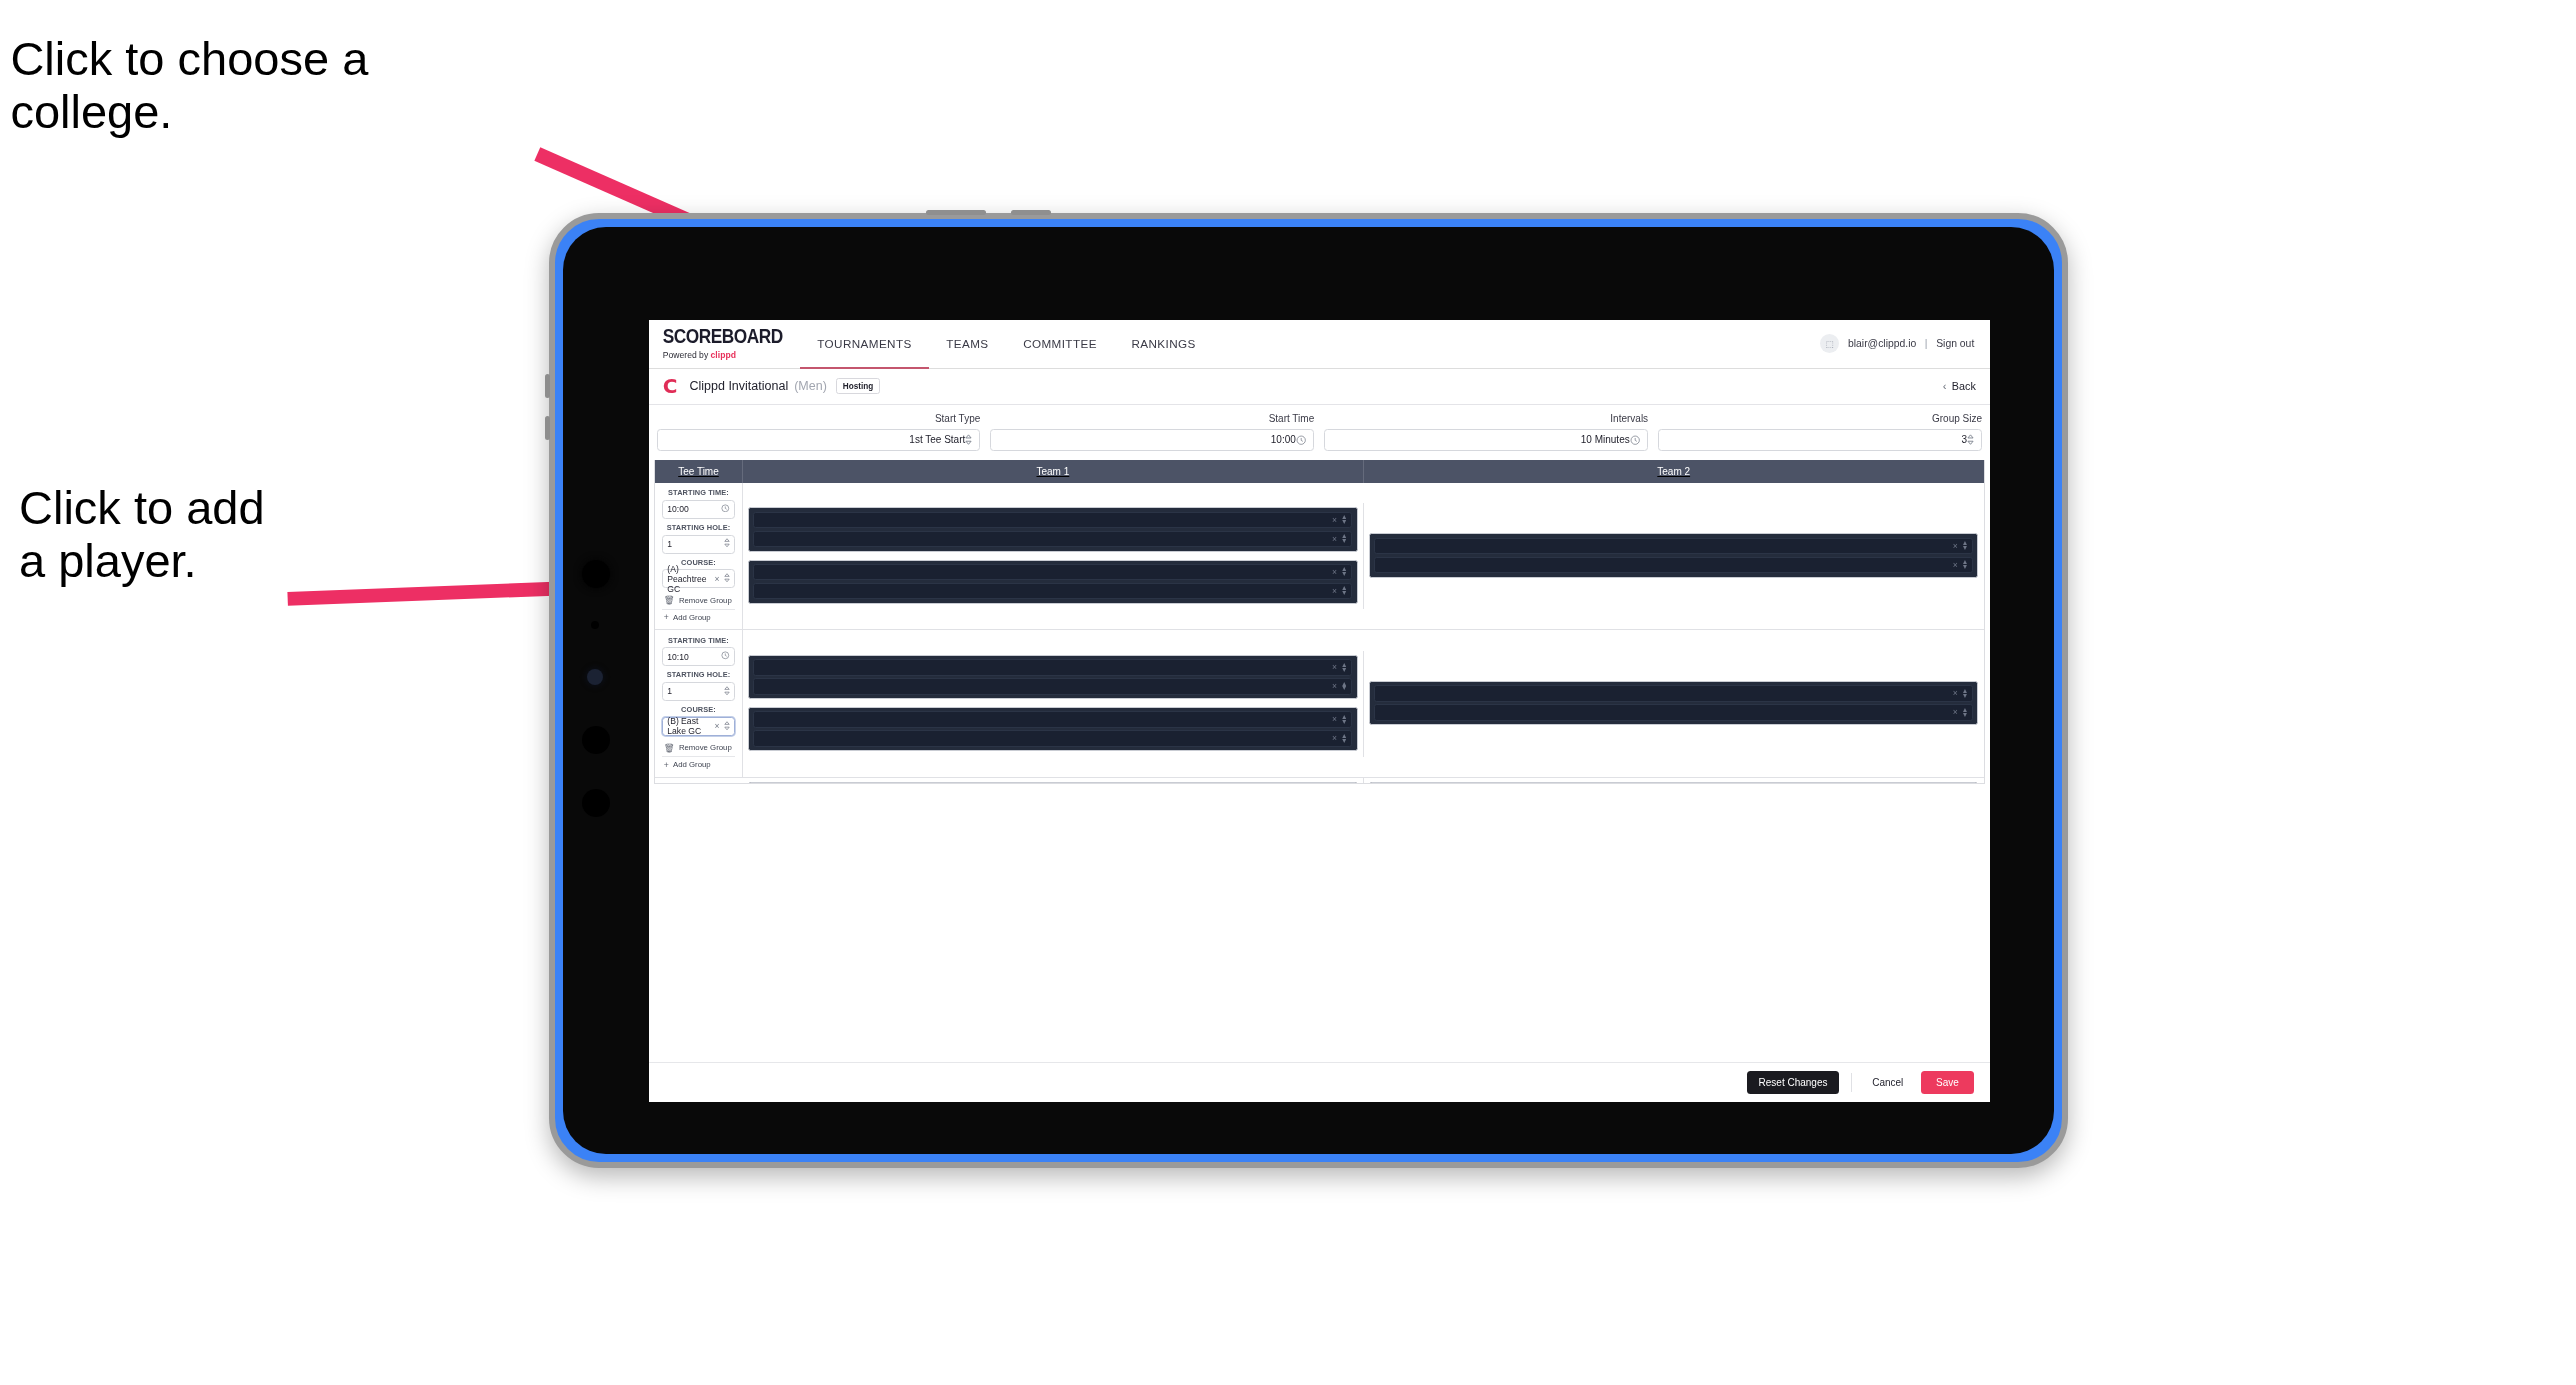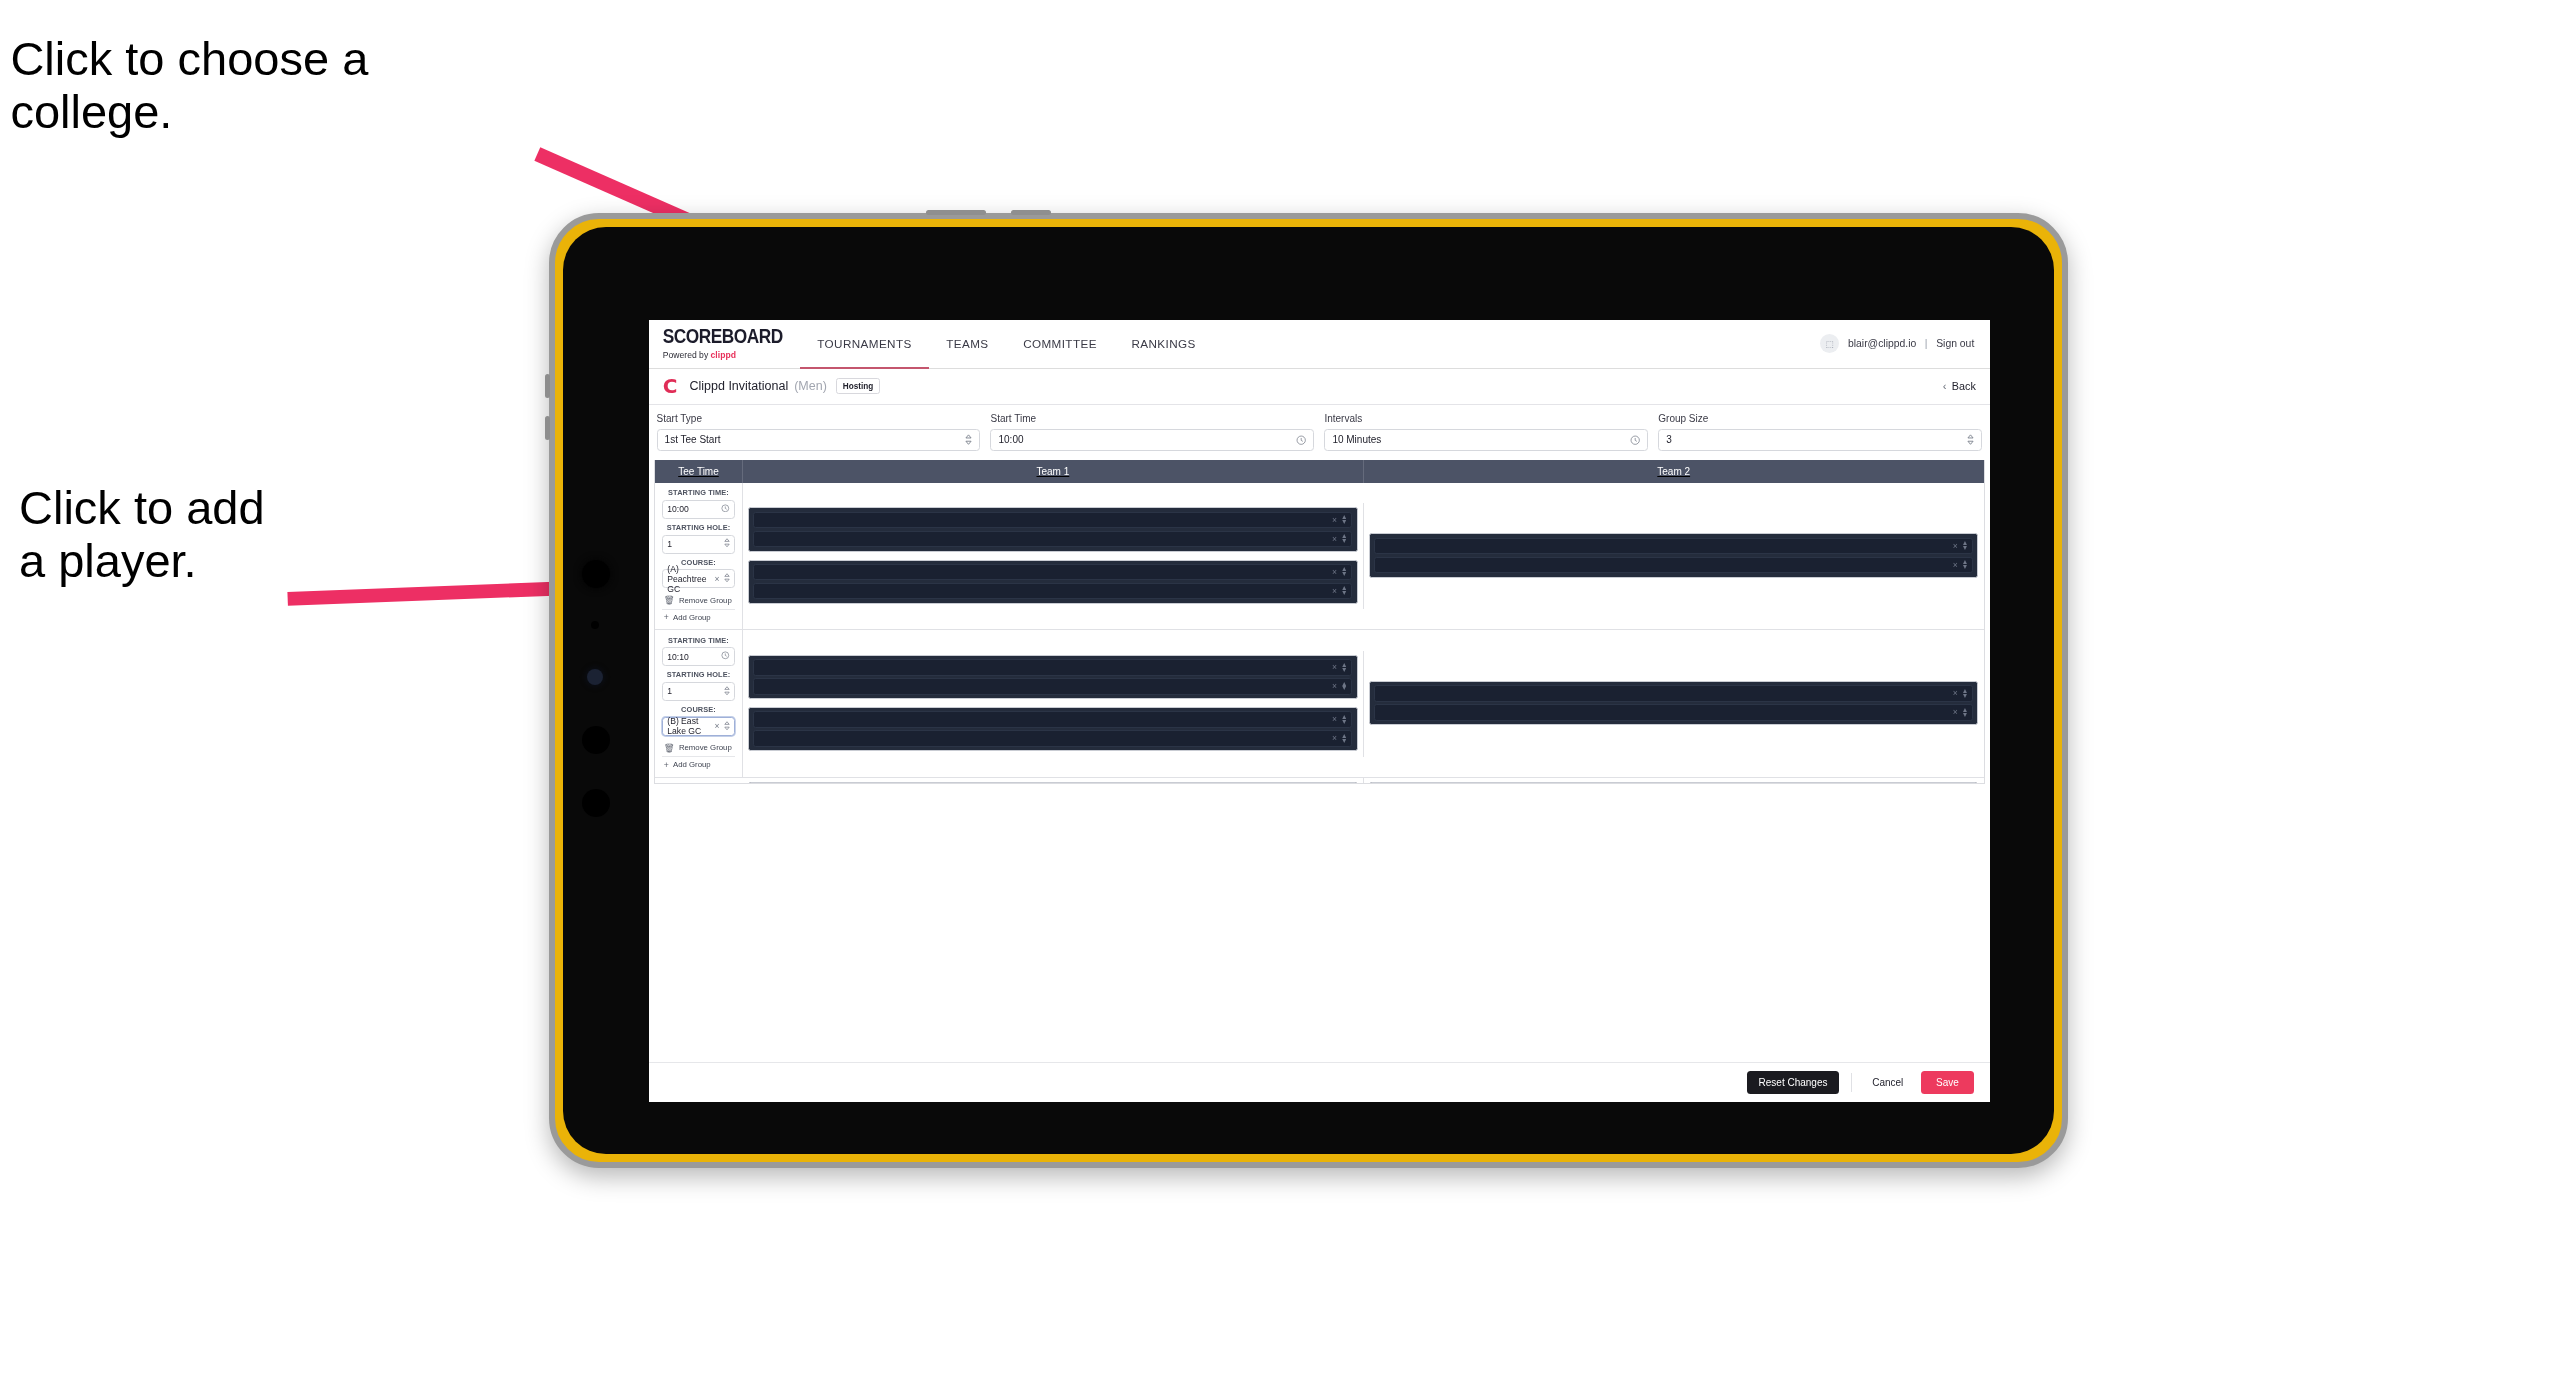--- a/index.html
+++ b/index.html
@@ -24,21 +24,21 @@
   #annot-college { left: 10.4px; top: 33px; width: 518px; }
   #annot-player  { left: 19px; top: 482px; width: 415px; }
 
   .arrow-svg { position: absolute; left: 0; top: 0; width: 2576px; height: 1386px; pointer-events: none; }
 
   
   #tablet {
     position: absolute;
     left: 549px; top: 213px;
     width: 1519px; height: 955px;
-    background: #eab308;
+    background: #3b82f6;
     border-radius: 50px;
     border: 6px solid #9a9a9a;
     box-shadow: 0 8.6px 24px rgba(0,0,0,0.28);
   }
   #tablet-inner {
     position: absolute; inset: 7.8px;
     background: #090909; border-radius: 43px;
   }
   .cam { position: absolute; background: #000; border-radius: 50%; }
   #cam-a { left: 19px; top: 333px;  width: 28.5px; height: 28.5px; box-shadow: 0 0 6px 1.7px #050505; }
@@ -117,21 +117,21 @@
     border: 0.9px solid #d8d8dd; border-radius: 2.6px; padding: 2.6px 6px;
     background: #fff;
   }
   #back-link {
     margin-left: auto; display: flex; align-items: center; gap: 5.2px;
     font-size: 10.8px; color: #23232e; cursor: pointer;
   }
   #back-link .chev { font-size: 11.2px; color: #6a6f7a; }
 
   
-  #controls { display: flex; gap: 5px; padding: 8.6px 5.2px 7px 5.2px; background: #fff; }
+  #controls { display: flex; gap: 5px; padding: 8.6px 5.2px 7px 5.2px; background: #fff; text-align: right; }
   .ctl { flex: 1 1 0; padding: 0 2.6px; }
   .ctl-label { font-size: 10px; color: #3a3a46; margin-bottom: 4.3px; }
   .ctl-field {
     height: 22.5px; border: 0.9px solid #d6d8dd; border-radius: 3.5px;
     background: #fff; display: flex; align-items: center;
     padding: 4px 7px; font-size: 10px; color: #23232e;
   }
   .ctl-field .val { flex: 1; }
   .ctl-ico { color: #757b87; font-size: 9.5px; display: flex; align-items: center; }
 

